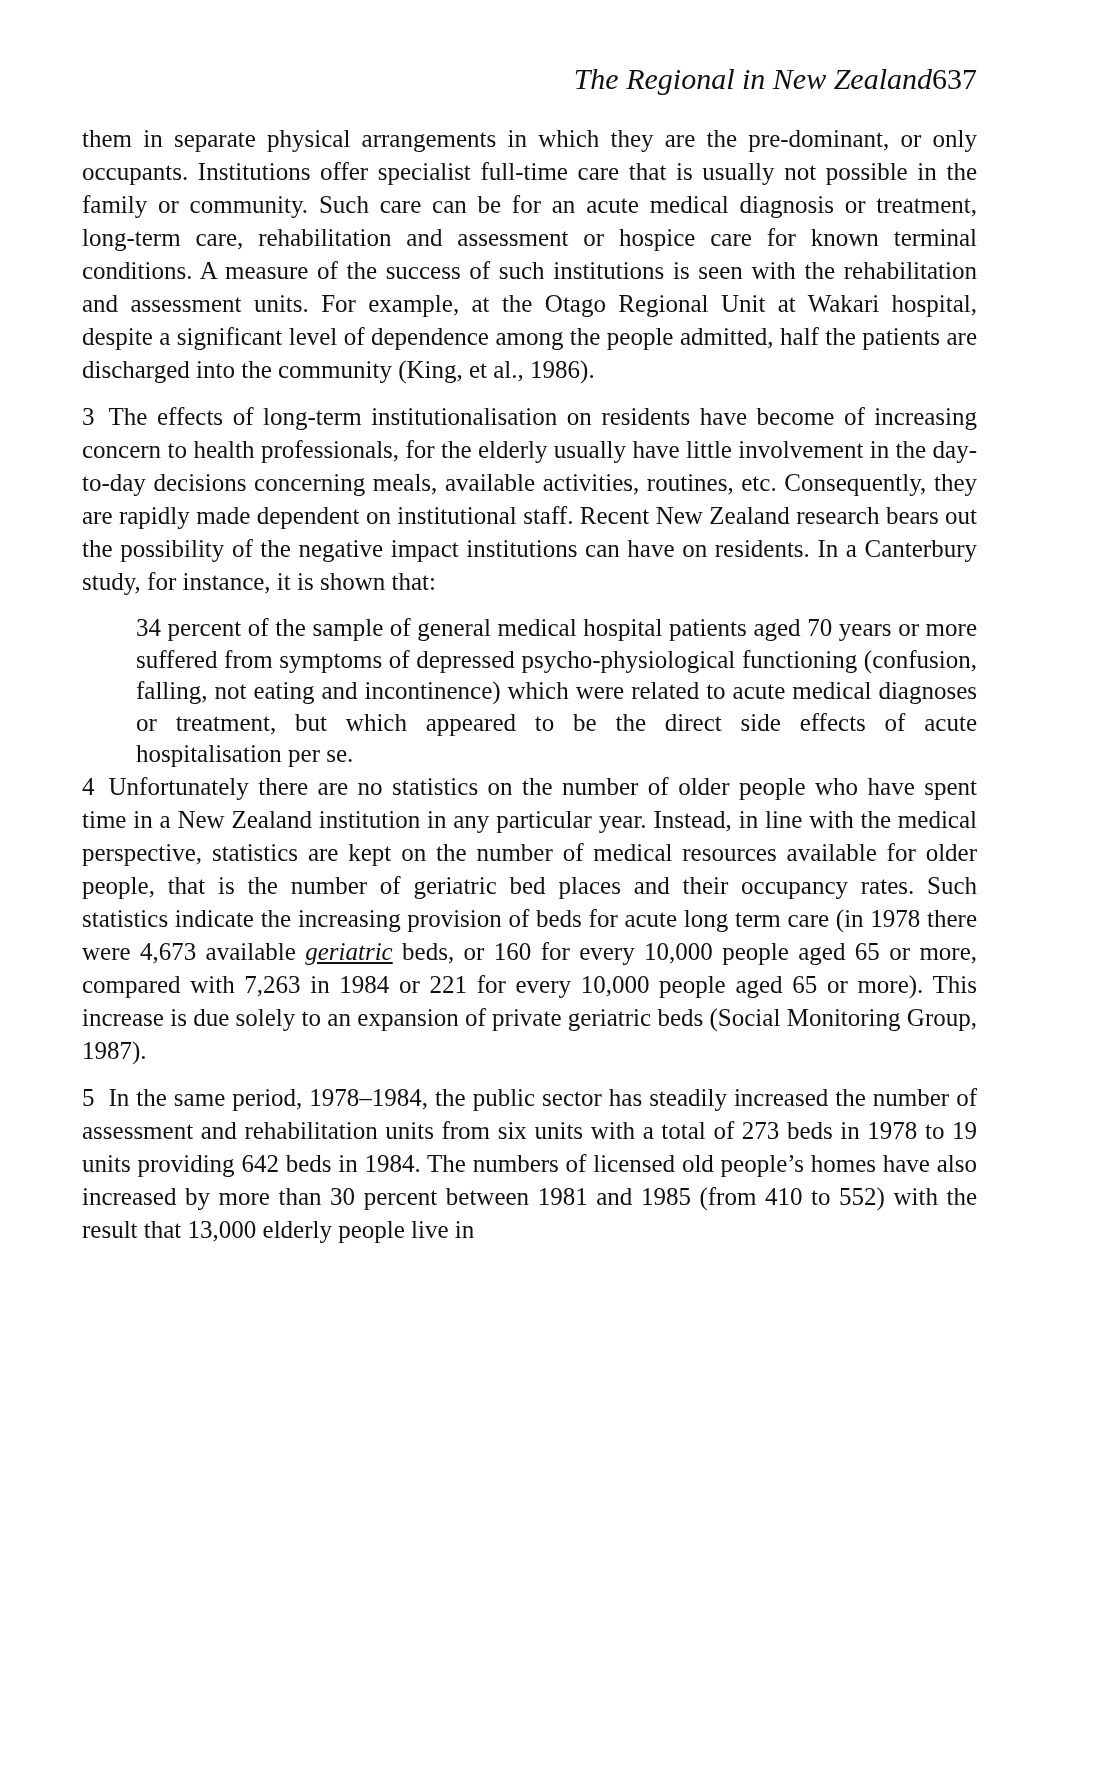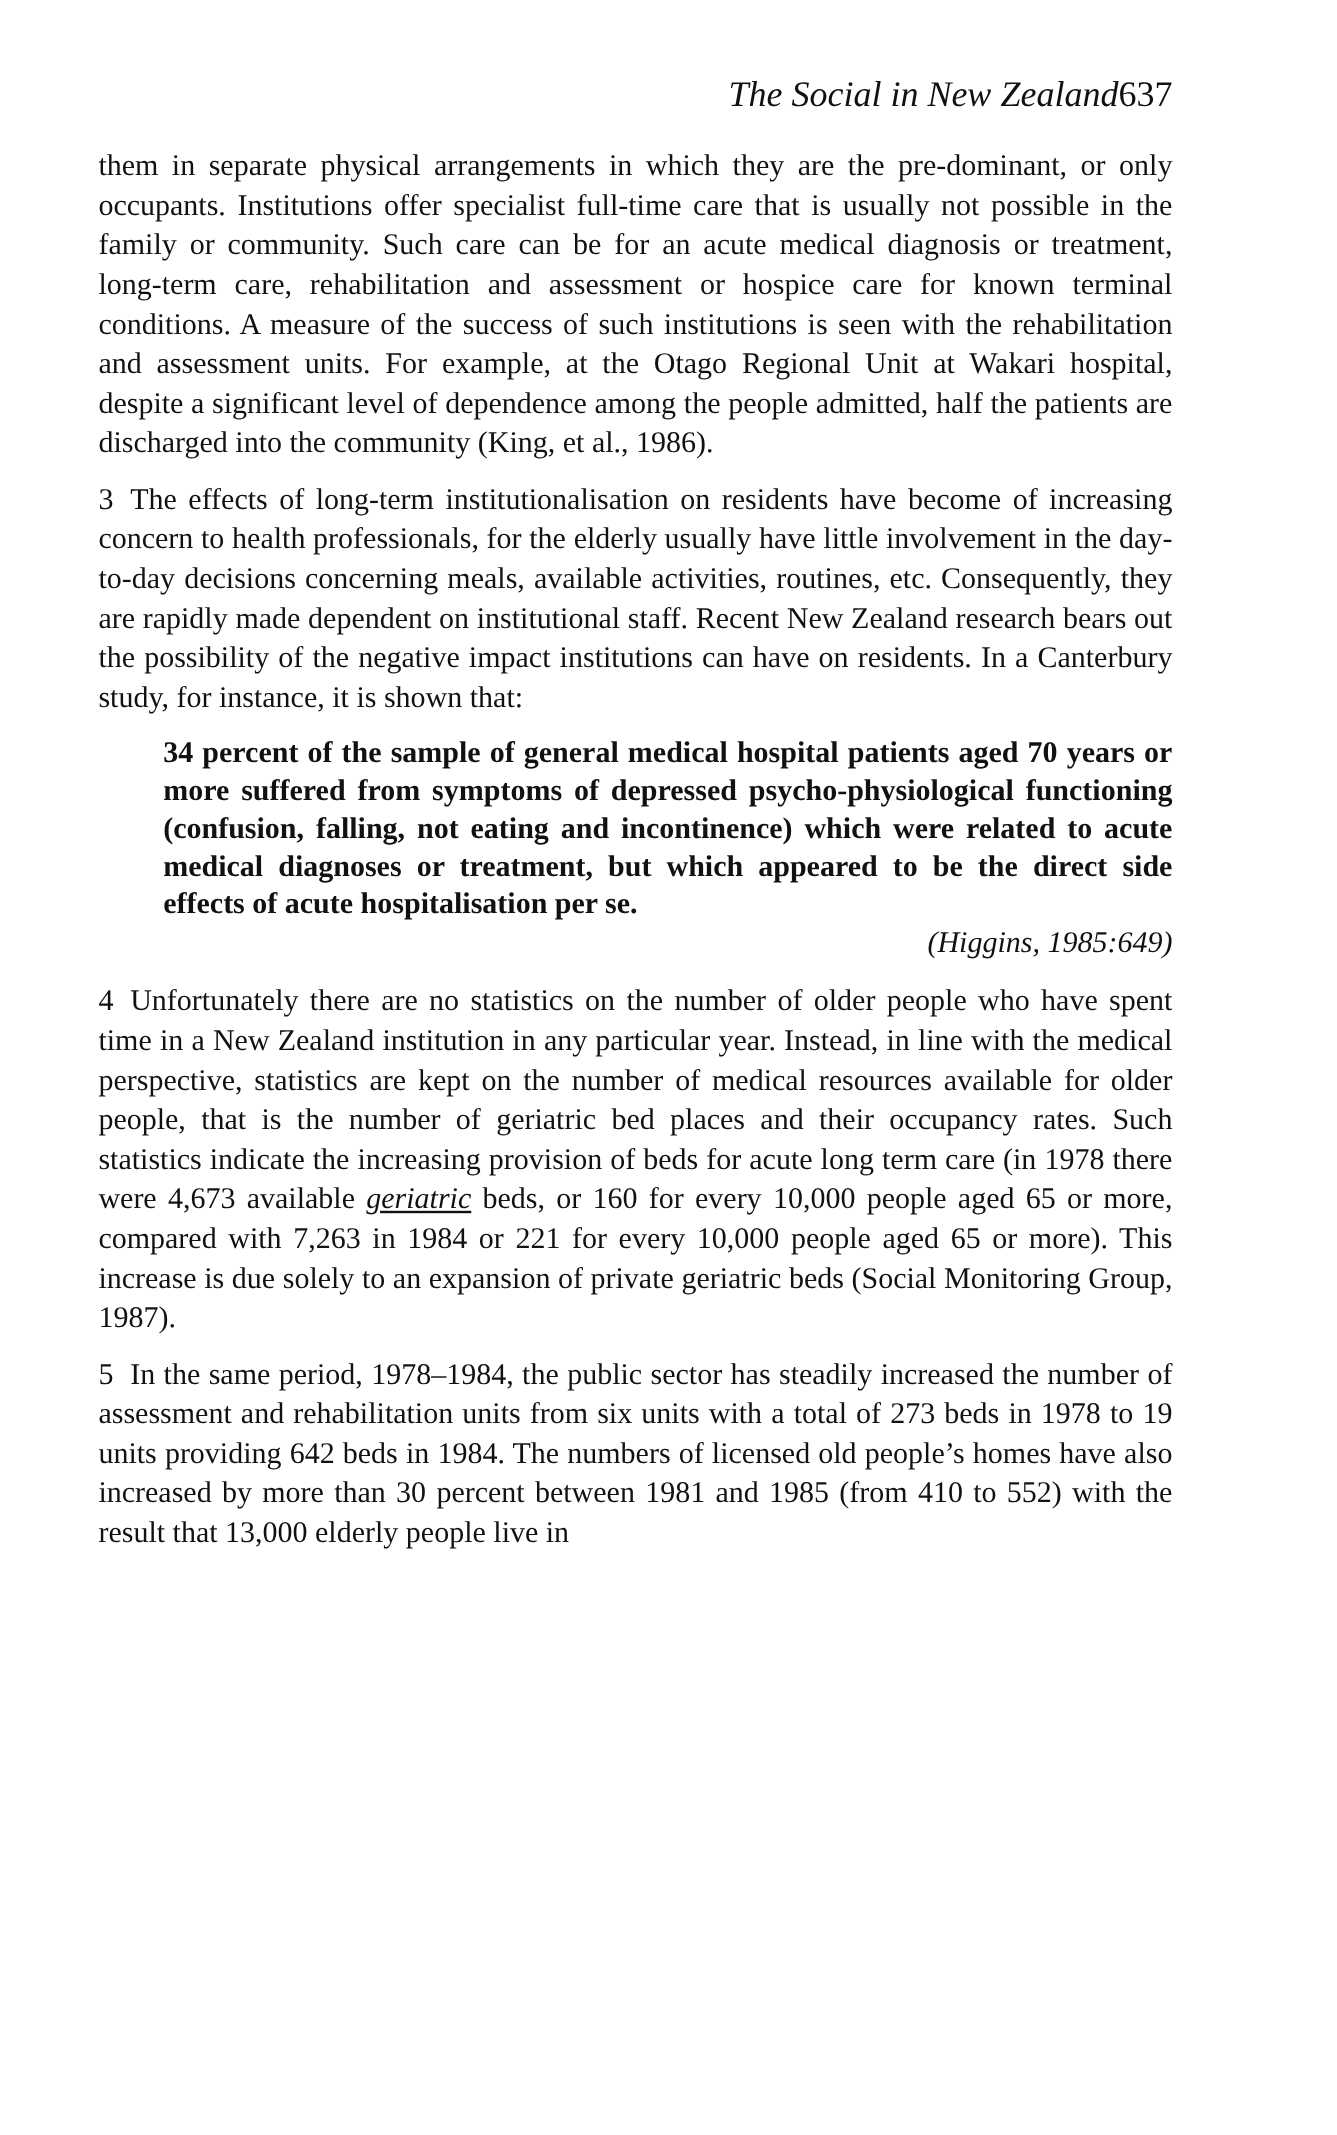--- a/index.html
+++ b/index.html
@@ -19,49 +19,47 @@
     .running-head .folio { }
     p.body {
       margin: 0; font-size: 25px; line-height: 33px;
       text-align: justify; hyphens: manual;
     }
     p.body + p.body { margin-top: 14px; }
     .para-num { margin-right: 14px; }
     .blockquote {
       margin: 14px 0 0 54px; font-size: 25px; line-height: 31.5px;
       text-align: justify;
-      font-weight: bold;
     }
     .citation {
       text-align: right; font-style: italic; font-size: 25px; line-height: 32px;
       margin-bottom: 16px;
     }
     em { font-style: italic; text-decoration: underline; }
   </style>
 </head>
 <body>
 
 <div class="page">
   <div class="running-head">
-    <span class="title">The Social in New Zealand</span>
+    <span class="title">The Regional in New Zealand</span>
     <span class="folio">637</span>
   </div>
 
   <p class="body">
     <span>them in separate physical arrangements in which they are the pre-dominant, or only occupants. Institutions offer specialist full-time care that is usually not possible in the family or community. Such care can be for an acute medical diagnosis or treatment, long-term care, rehabilitation and assessment or hospice care for known terminal conditions. A measure of the success of such institutions is seen with the rehabilitation and assessment units. For example, at the Otago Regional Unit at Wakari hospital, despite a significant level of dependence among the people admitted, half the patients are discharged into the community (King, et al., 1986).</span>
   </p>
 
   <p class="body">
     <span class="para-num">3</span><span>The effects of long-term institutionalisation on residents have become of increasing concern to health professionals, for the elderly usually have little involvement in the day-to-day decisions concerning meals, available activities, routines, etc. Consequently, they are rapidly made dependent on institutional staff. Recent New Zealand research bears out the possibility of the negative impact institutions can have on residents. In a Canterbury study, for instance, it is shown that:</span>
   </p>
 
   <div class="blockquote">
     <span>34 percent of the sample of general medical hospital patients aged 70 years or more suffered from symptoms of depressed psycho-physiological functioning (confusion, falling, not eating and incontinence) which were related to acute medical diagnoses or treatment, but which appeared to be the direct side effects of acute hospitalisation per se.</span>
   </div>
-  <div class="citation">(Higgins, 1985:649)</div>
 
   <p class="body">
     <span class="para-num">4</span><span>Unfortunately there are no statistics on the number of older people who have spent time in a New Zealand institution in any particular year. Instead, in line with the medical perspective, statistics are kept on the number of medical resources available for older people, that is the number of geriatric bed places and their occupancy rates. Such statistics indicate the increasing provision of beds for acute long term care (in 1978 there were 4,673 available </span><em>geriatric</em><span> beds, or 160 for every 10,000 people aged 65 or more, compared with 7,263 in 1984 or 221 for every 10,000 people aged 65 or more). This increase is due solely to an expansion of private geriatric beds (Social Monitoring Group, 1987).</span>
   </p>
 
   <p class="body">
     <span class="para-num">5</span><span>In the same period, 1978–1984, the public sector has steadily increased the number of assessment and rehabilitation units from six units with a total of 273 beds in 1978 to 19 units providing 642 beds in 1984. The numbers of licensed old people’s homes have also increased by more than 30 percent between 1981 and 1985 (from 410 to 552) with the result that 13,000 elderly people live in</span>
   </p>
 </div>
 

